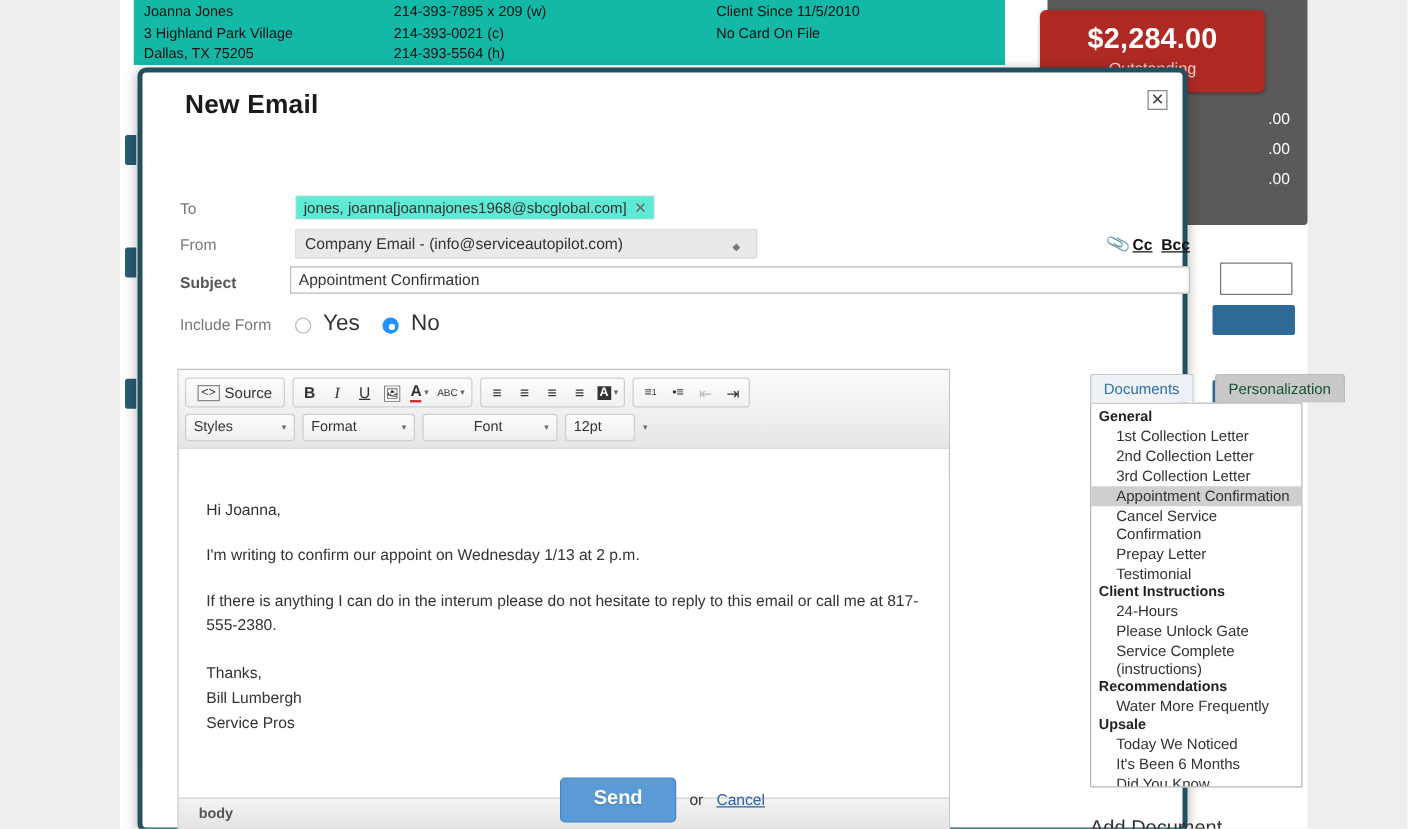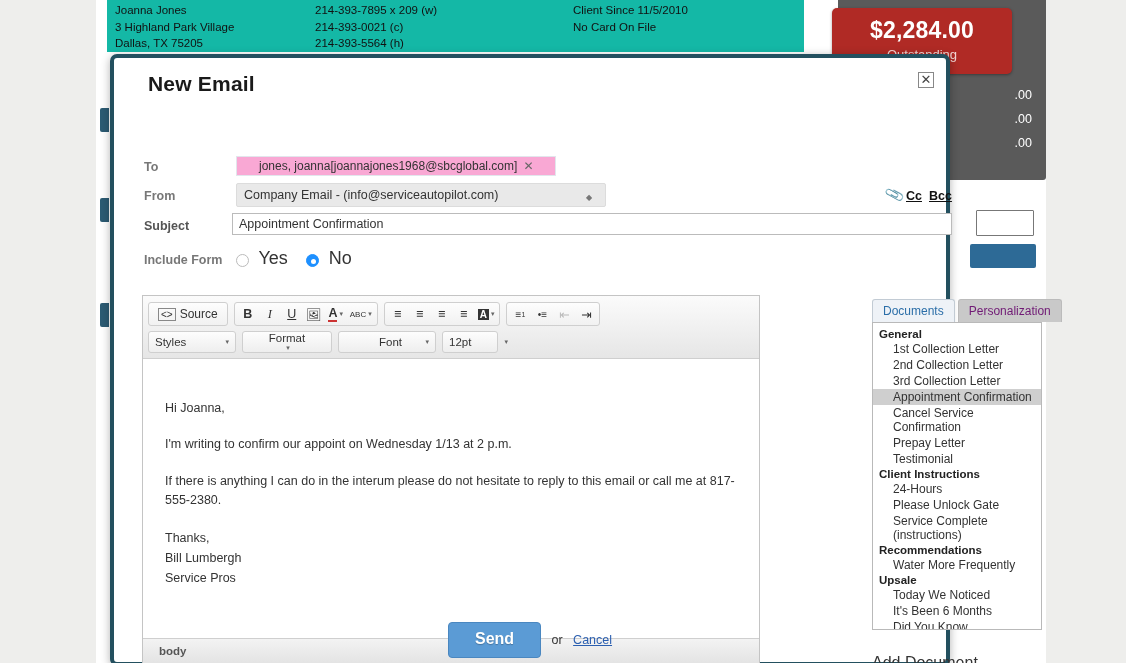--- a/index.html
+++ b/index.html
@@ -101,29 +101,29 @@
     border:1px solid #888; background:#fff; cursor:pointer;
     color:#444; font-size:13px; line-height:14px; text-align:center;
   }
 
   
   .frow { position:absolute; left:0; width:100%; }
   .flabel {
     position:absolute; left:30px; width:96px; text-align:left;
     font-size:12.5px; color:#555; font-weight:bold;
   }
-  .flabel.light { font-weight:bold; color:#777; }
+  .flabel.light { font-weight:normal; color:#777; }
 
   #to-row { top:102px; }
   #to-chip-wrap {
     position:absolute; left:122px; top:-4px; width:150px;
   }
   #to-chip {
-    display:inline-block; background:#f9a8d4; border:1px solid #e2e6ec;
-    padding:2px 22px; font-size:12px; color:#333; white-space:nowrap;
+    display:inline-block; background:#5eead4; border:1px solid #e2e6ec;
+    padding:2px 6px; font-size:12px; color:#333; white-space:nowrap;
   }
   #to-chip-x { color:#666; margin-left:6px; cursor:pointer; font-size:12px; }
 
   #from-row { top:131px; }
   #from-select {
     position:absolute; left:122px; top:-6px; width:370px; height:24px;
     background:#e9e9e9; border:1px solid #dcdcdc;
     font-size:12.5px; color:#333; padding:4px 20px 4px 7px;
     border-radius:2px;
   }
@@ -188,22 +188,22 @@
   .tb-caret { font-size:7px; color:#666; margin-left:2px; }
   .tb-source { font-size:12px; padding:0 7px; }
   .tb-sel {
     border:1px solid #cfcfcf; border-radius:3px;
     background:linear-gradient(#fdfdfd,#eeeeee);
     height:22px; display:flex; align-items:center;
     justify-content:space-between; padding:0 6px;
     font-size:11.5px; color:#333; margin-right:6px; cursor:pointer;
   }
   #sel-styles { width:88px; }
-  #sel-format { width:90px;flex-direction:column; }
-  #sel-font   { width:98px;padding-left:40px; }
+  #sel-format { width:90px; }
+  #sel-font   { width:108px;padding-left:40px; }
   #sel-size   { width:56px;gap:31px; }
 
   #editor-body {
     position:absolute; left:0; top:85px; right:0; bottom:26px;
     padding:18px 22px; font-size:12.5px; color:#333; line-height:1.55;
     background:#fff; overflow:hidden;
   }
   #editor-body p { margin:0 0 17px 0; }
   #editor-body p.tight { margin-bottom:0; line-height:1.62; }
   #editor-status {
@@ -219,21 +219,21 @@
   #docs-tabs { display:flex; align-items:flex-end; height:24px; }
   .doc-tab {
     font-size:12px; padding:4px 10px 4px 10px; cursor:pointer;
     border:1px solid #c8c8c8; border-bottom:none;
     border-top-left-radius:3px; border-top-right-radius:3px;
   }
   .doc-tab.active {
     background:#eef2f7; color:#2b6ea8; border-color:#c2cbd4;
   }
   .doc-tab.inactive {
-    background:#c9c9c9; color:#701a75; border-color:#bbb; margin-left:3px;
+    background:#c9c9c9; color:#14532d; border-color:#bbb; margin-left:17px;
   }
   #docs-list {
     border:1px solid #b9b9b9; background:#fff;
     height:308px; padding:4px 0 0 0; overflow:hidden;
   }
   .doc-group {
     font-size:11.5px; font-weight:bold; color:#222; padding:1px 16px 1px 6px;
   }
   .doc-item {
     font-size:12px; color:#333; padding:1px 0 1px 20px; cursor:pointer;

